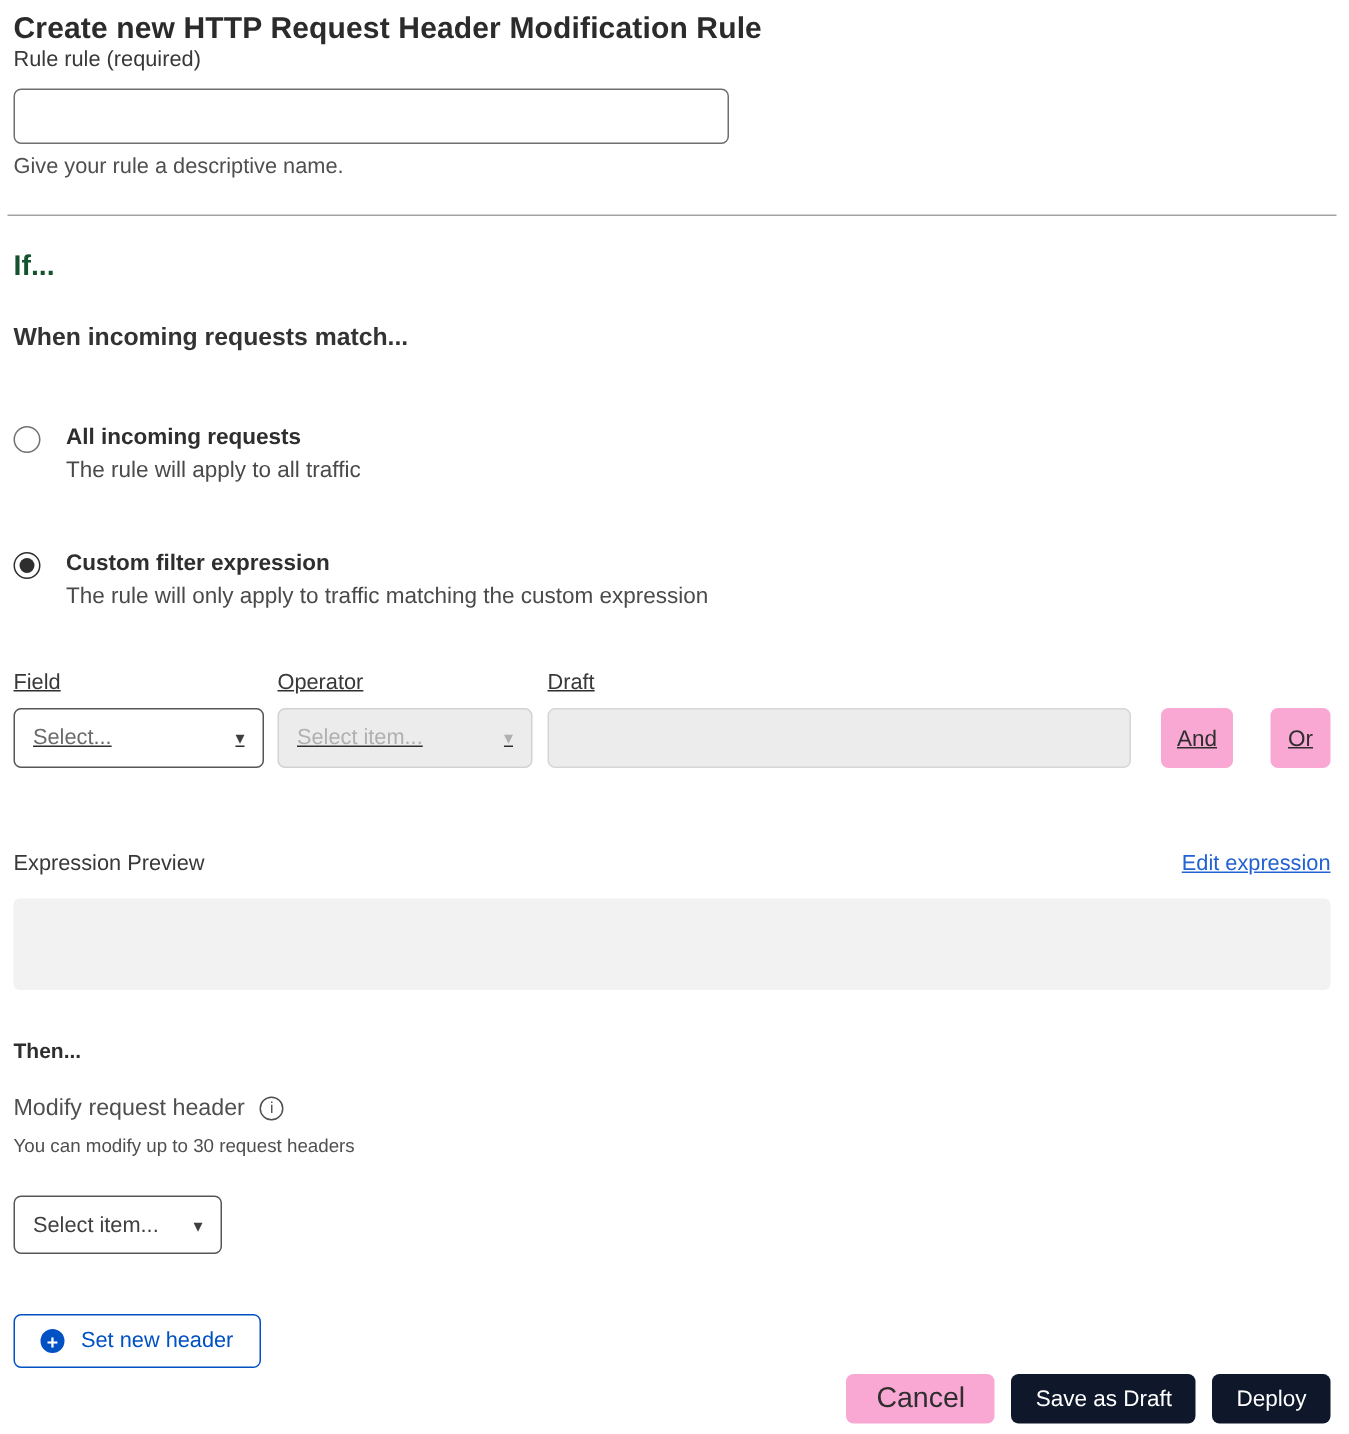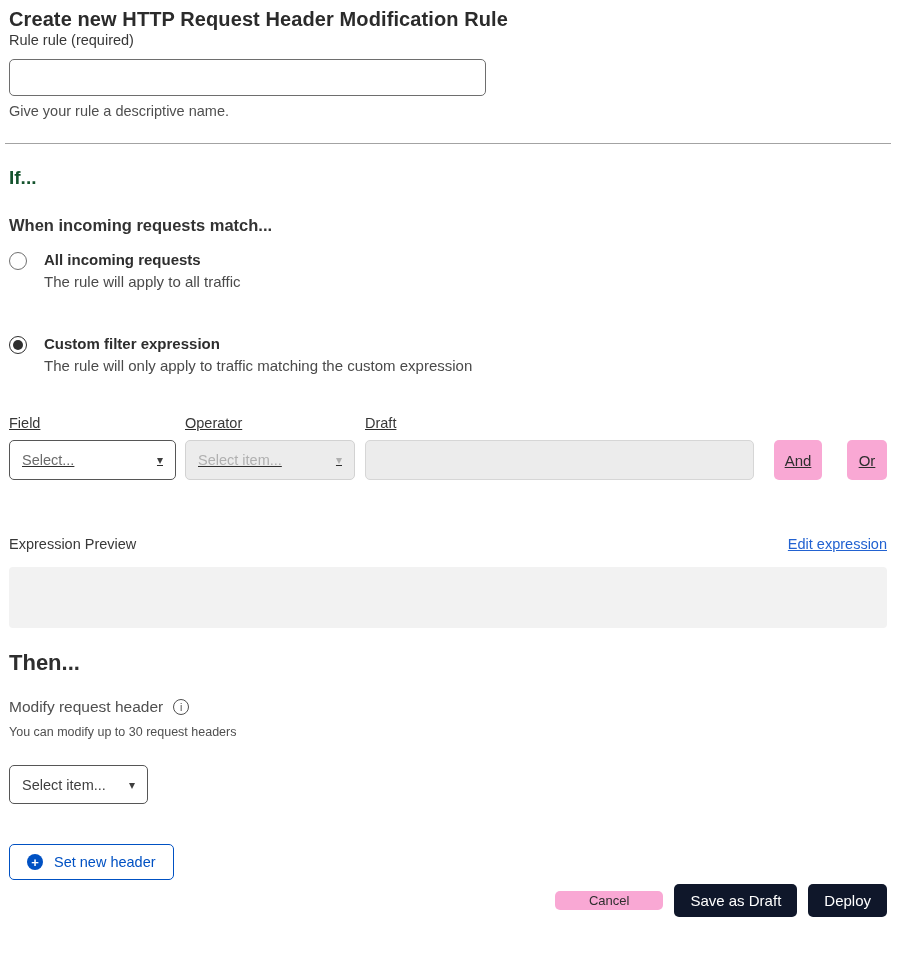--- a/index.html
+++ b/index.html
@@ -29,21 +29,21 @@
     background: #ffffff;
   }
   .help-text { margin-top: 7px; font-size: 14.5px; color: #4f4f4f; }
 
   .divider { border: none; border-top: 1.5px solid #a3a3a3; margin: 24px -4px 0 -4px; }
 
   .section-heading { font-size: 19px; font-weight: 700; color: #14532d; margin-top: 23px; }
   .sub-heading { font-size: 16.5px; font-weight: 700; color: #333333; margin-top: 27px; }
 
   
-  .radio-group { margin-top: 16px; }
+  .radio-group { margin-top: 48px; }
   .radio-option { display: flex; align-items: flex-start; cursor: default; }
   .radio-option + .radio-option { margin-top: 45px; }
   .radio-circle {
     flex: 0 0 auto;
     width: 18px; height: 18px; border-radius: 50%;
     border: 1.5px solid #707070; background: #ffffff;
     margin-top: 1px;
     display: inline-flex; align-items: center; justify-content: center;
   }
   .radio-circle.checked { border-color: #2e2e2e; }
@@ -89,21 +89,21 @@
   
   .preview-header { display: flex; justify-content: space-between; align-items: baseline; margin-top: 56px; }
   .preview-label { font-size: 14.5px; color: #383838; }
   .edit-link { font-size: 14.5px; color: #2262d1; text-decoration: underline; cursor: pointer; }
   .preview-box {
     margin-top: 15px; height: 61px; border-radius: 4px; background: #f2f2f2;
     font-size: 14px; color: #2e2e2e; padding: 8px 10px;
   }
 
   
-  .then-heading { font-size: 22px; font-weight: 700; margin-top: 22px; }
+  .then-heading { font-size: 14px; font-weight: 700; margin-top: 32px; }
   .action-row { display: flex; align-items: center; margin-top: 22px; }
   .action-label { font-size: 15.5px; color: #4f4f4f; }
   .info-icon {
     margin-left: 10px;
     width: 16px; height: 16px; border-radius: 50%;
     border: 1.2px solid #4f4f4f; color: #4f4f4f;
     font-size: 10.5px; line-height: 1;
     display: inline-flex; align-items: center; justify-content: center;
   }
   .limit-note { margin-top: 9px; font-size: 12.5px; color: #4f4f4f; }
@@ -120,21 +120,21 @@
   .plus-icon {
     width: 16px; height: 16px; border-radius: 50%;
     background: #0051c3; color: #ffffff;
     font-size: 13px; font-weight: 700; line-height: 1;
     display: inline-flex; align-items: center; justify-content: center;
     margin-right: 11px;
   }
 
   
   .footer { display: flex; justify-content: flex-end; align-items: center; margin-top: 4px; }
-  .footer .gray-btn { height: 19px; padding: 0 34px; font-size: 13px; }
+  .footer .gray-btn { height: 33px; padding: 0 20px; font-size: 19px; }
   .blue-btn {
     height: 33px; padding: 0 16px; margin-left: 11px;
     background: #0f172a; border: none; border-radius: 5px;
     color: #ffffff; font-family: "Liberation Sans", sans-serif; font-size: 15px;
     cursor: pointer;
   }
 </style>
 </head>
 <body>
 

